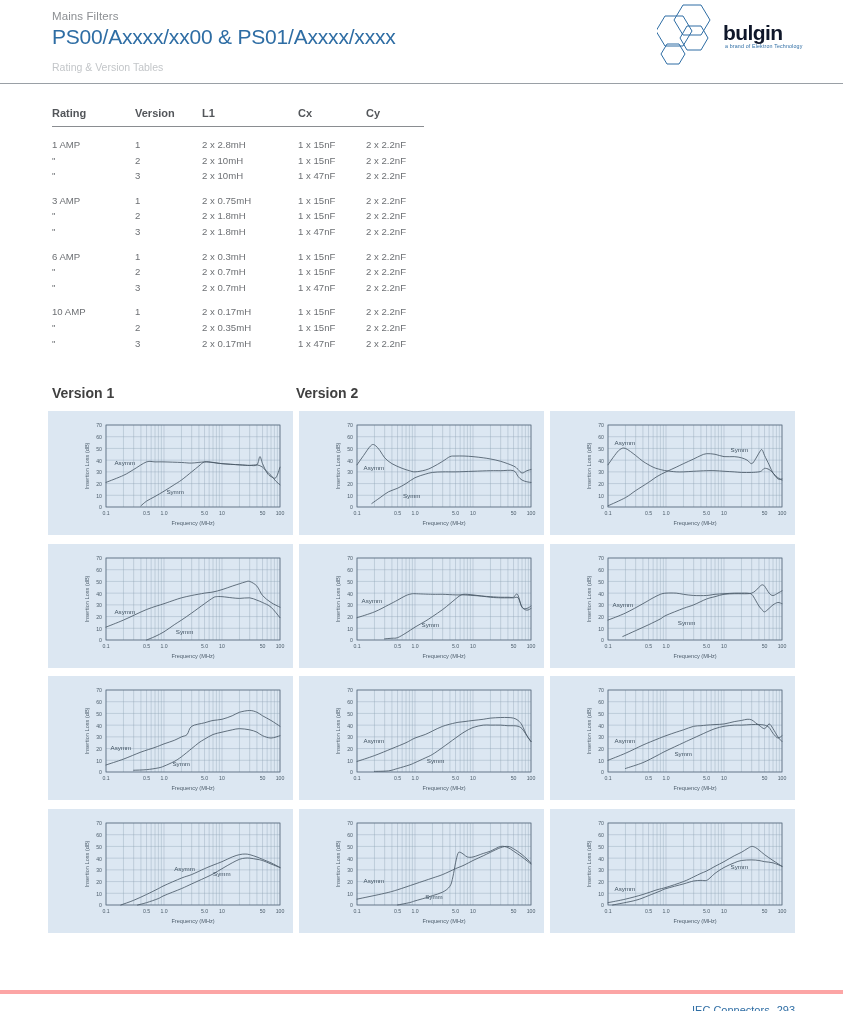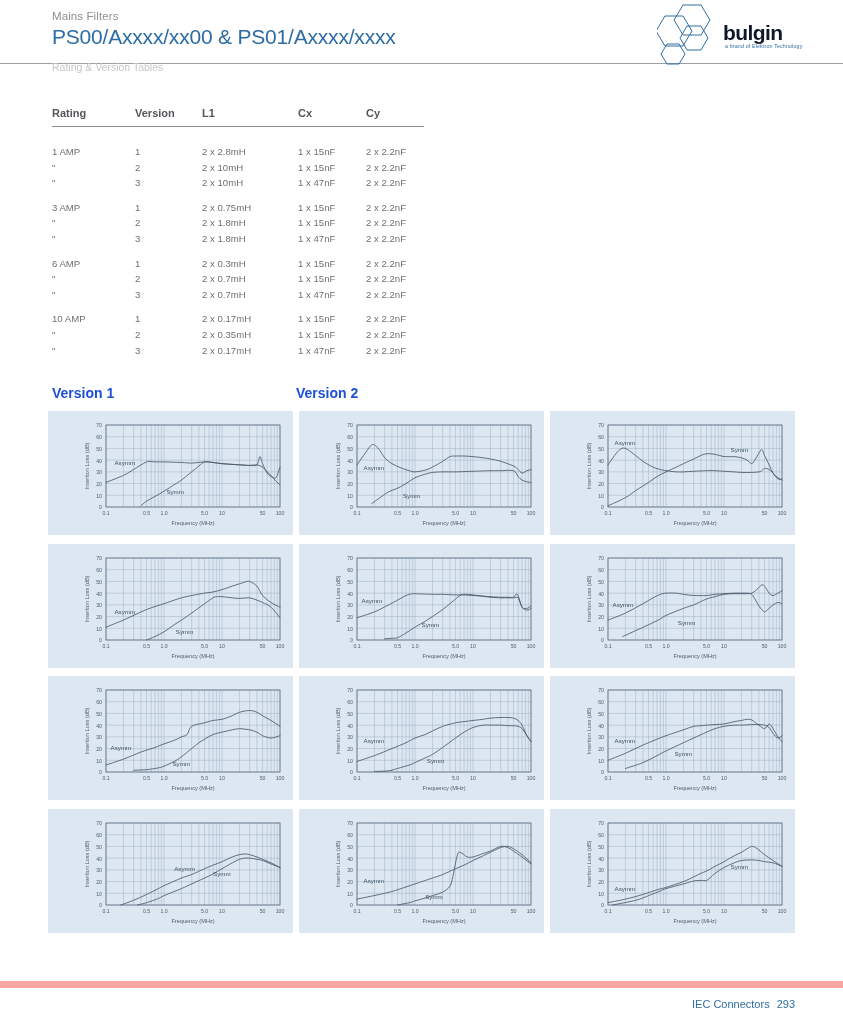--- a/index.html
+++ b/index.html
@@ -10,21 +10,21 @@
     background: #ffffff;
     font-family: "Liberation Sans", sans-serif;
     color: #58595b;
     position: relative;
     overflow: hidden;
   }
 
   
   .page-header {
     position: relative;
-    height: 64px;
+    height: 84px;
     border-bottom: 1px solid #9aa0a6;
     padding: 20px 0 0 0;
   }
   .header-text { position: absolute; left: 52px; top: 9px; }
   .hdr-eyebrow {
     font-size: 11.5px;
     color: #8c8f93;
     letter-spacing: 0.1px;
     line-height: 14px;
   }
@@ -90,53 +90,53 @@
   }
   .spec-table td {
     font-size: 9.6px;
     color: #6d7074;
     padding: 0;
     height: 15.6px;
     vertical-align: top;
     line-height: 15.6px;
   }
   .spec-table tr.group-start td { padding-top: 9px; }
-  .spec-table tr.first-body td { padding-top: 17px; }
+  .spec-table tr.first-body td { padding-top: 10px; }
   .col-rating { width: 83px; }
   .col-version { width: 67px; }
   .col-l1 { width: 96px; }
   .col-cx { width: 68px; }
   .col-cy { width: 58px; }
   .ditto { letter-spacing: 0; }
 
   
   .version-heads { position: absolute; left: 0; top: 385px; width: 843px; height: 22px; }
   .version-head {
     position: absolute;
     font-size: 14px;
     font-weight: bold;
-    color: #1d4ed8;
+    color: #404040;
   }
 
   
   .chart-grid { position: absolute; left: 0; top: 411px; width: 843px; }
   .chart-panel {
     position: absolute;
     background: #dce7f2;
   }
   .chart-panel svg { display: block; }
 
   
   .page-footer {
     position: absolute;
     left: 0;
     bottom: 0;
     width: 843px;
-    height: 30px;
-    border-top: 7px solid #fca5a5;
+    height: 21px;
+    border-top: 4px solid #fca5a5;
   }
   .footer-text {
     position: absolute;
     right: 48px;
     top: 10px;
     font-size: 11px;
     color: #2e6da4;
   }
   .footer-page { margin-left: 7px; }
 </style>

